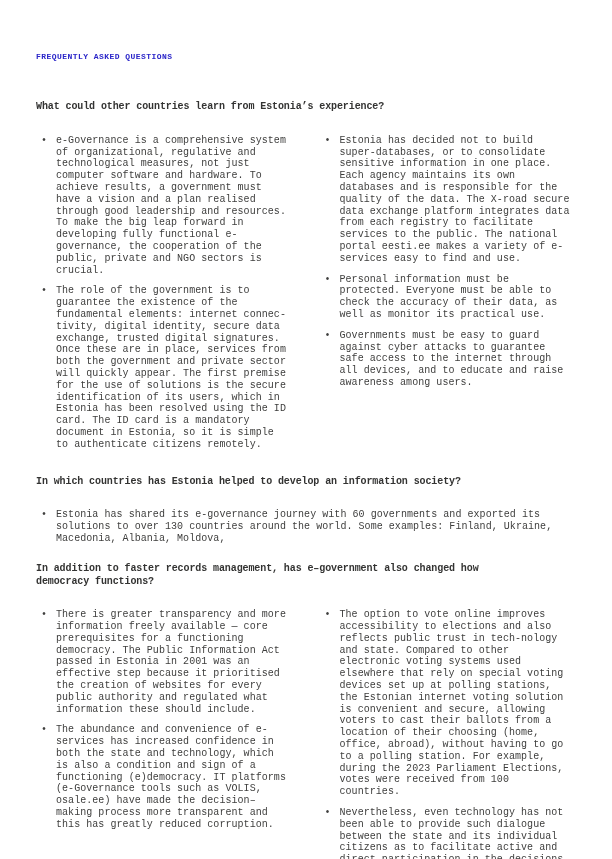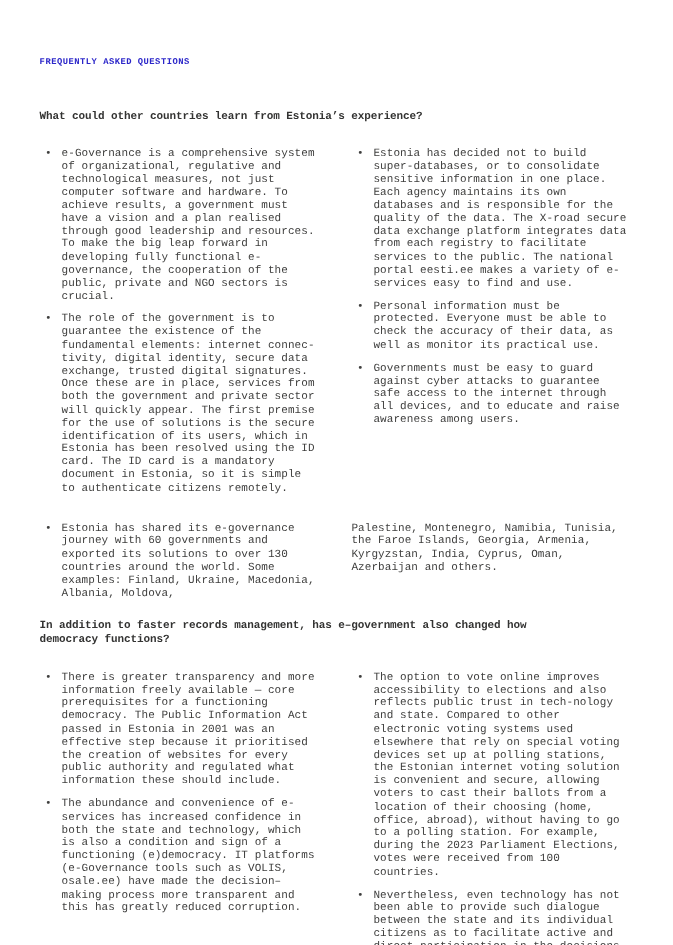--- a/index.html
+++ b/index.html
@@ -107,29 +107,27 @@
         </div>
         <div class="bullet-item">
           <span class="bullet-dot">•</span>
           <p class="bullet-text">Governments must be easy to guard against cyber attacks to guarantee safe access to the internet through all devices, and to educate and raise awareness among users.</p>
         </div>
       </div>
     </div>
   </div>
 
   <div class="section section-2">
+    <h2 class="section-heading">In which countries has Estonia helped to develop an information society?</h2>
     <div class="columns">
       <div class="col">
         <div class="bullet-item">
           <span class="bullet-dot">•</span>
           <p class="bullet-text">Estonia has shared its e-governance journey with 60 governments and exported its solutions to over 130 countries around the world. Some examples: Finland, Ukraine, Macedonia, Albania, Moldova,</p>
         </div>
-      </div>
-      <div class="col">
-        <p class="cont-text">Palestine, Montenegro, Namibia, Tunisia, the Faroe Islands, Georgia, Armenia, Kyrgyzstan, India, Cyprus, Oman, Azerbaijan and others.</p>
       </div>
     </div>
   </div>
 
   <div class="section section-3">
     <h2 class="section-heading">In addition to faster records management, has e–government also changed how democracy functions?</h2>
     <div class="columns">
       <div class="col">
         <div class="bullet-item">
           <span class="bullet-dot">•</span>

